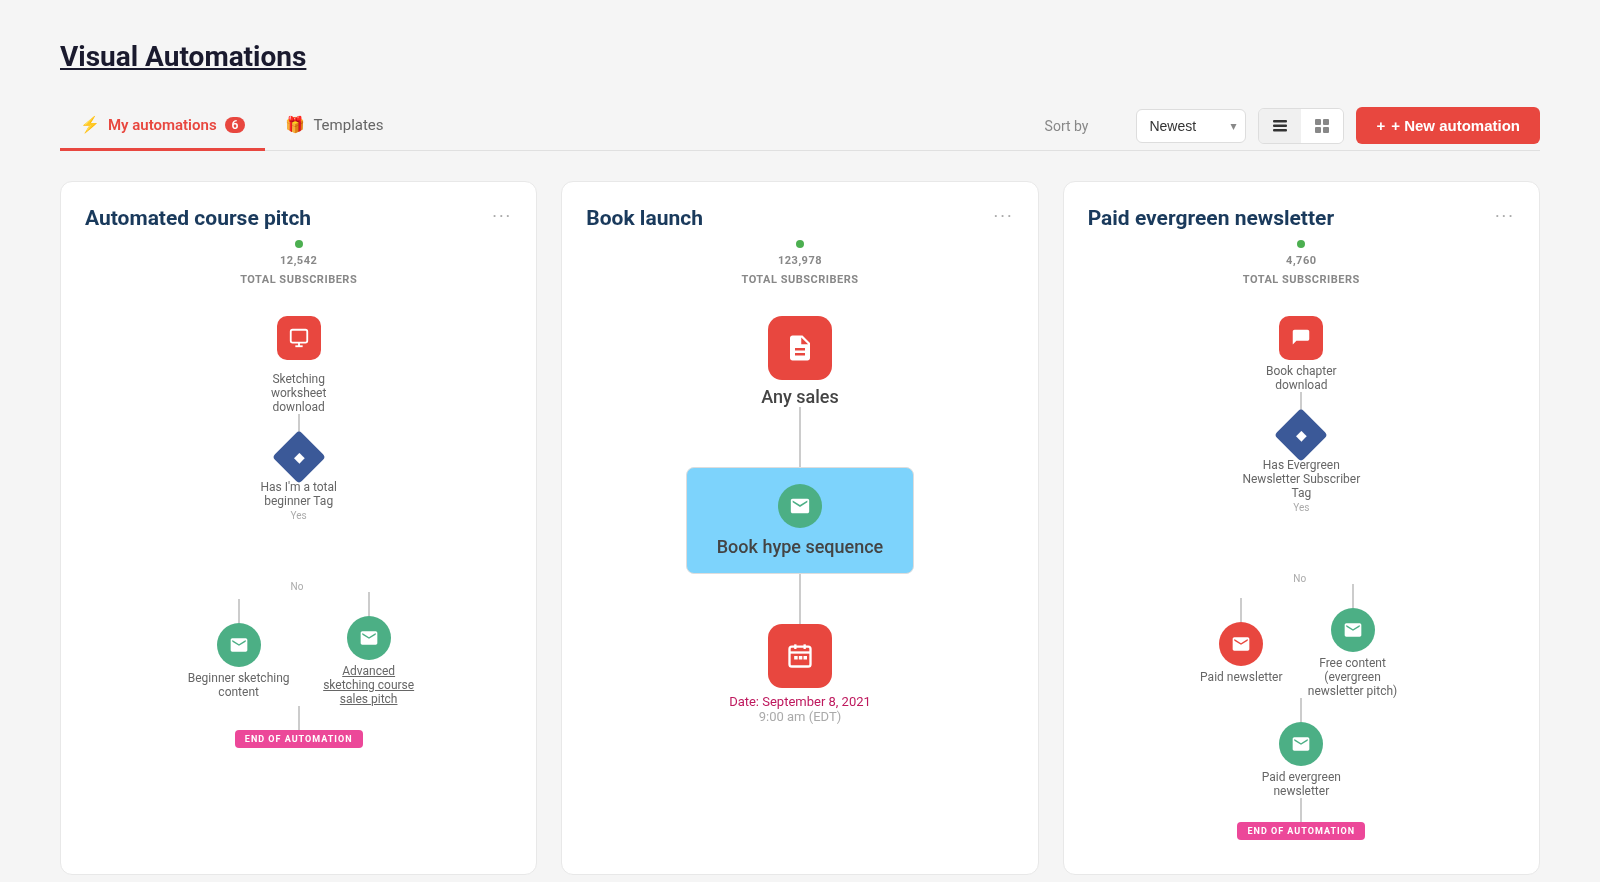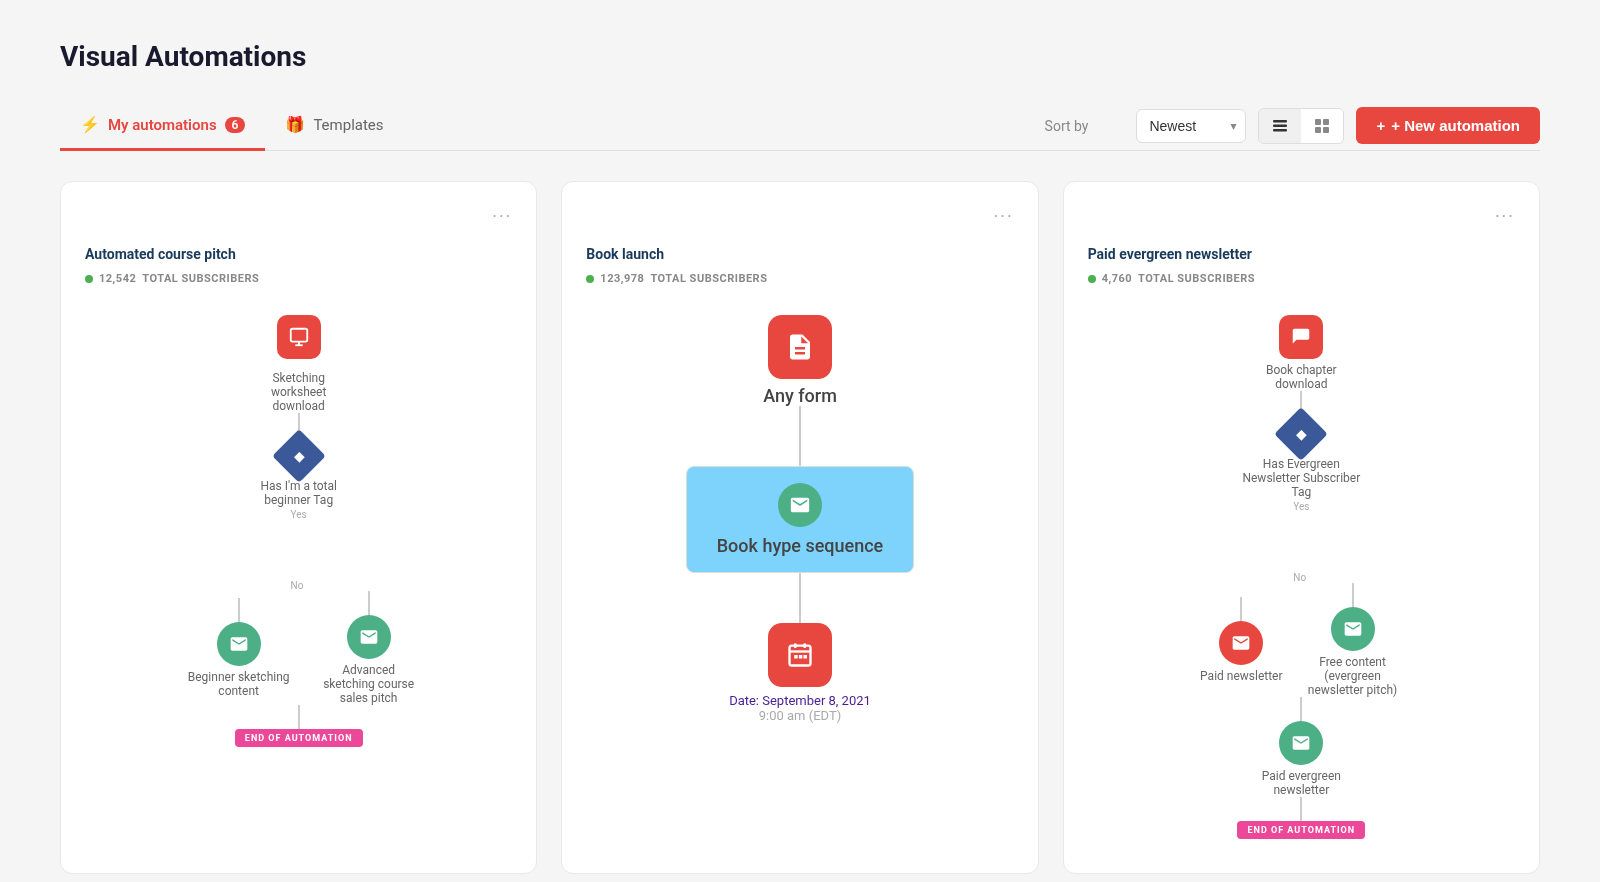--- a/index.html
+++ b/index.html
@@ -12,20 +12,21 @@
     .page {
       max-width: 1600px;
       margin: 0 auto;
       padding: 40px 60px;
     }
     .page-title {
       font-size: 28px;
       font-weight: 700;
       color: #1a1a2e;
       margin-bottom: 28px;
+      text-decoration: underline;
     }
     .header-bar {
       display: flex;
       align-items: center;
       justify-content: space-between;
       border-bottom: 1px solid #e0e0e0;
       padding-bottom: 0;
       margin-bottom: 30px;
     }
     .tabs {
@@ -140,41 +141,41 @@
       min-height: 580px;
       overflow: hidden;
     }
     .card-header {
       display: flex;
       align-items: flex-start;
       justify-content: space-between;
       margin-bottom: 10px;
     }
     .card-title {
-      font-size: 14px;
+      font-size: 21px;
       font-weight: 700;
       color: #1a3a5c;
-      margin-top: 40px;
     }
     .card-menu {
       color: #aaa;
       cursor: pointer;
       font-size: 18px;
       letter-spacing: 2px;
     }
     .card-meta {
       display: flex;
       align-items: center;
       gap: 6px;
       font-size: 11px;
       font-weight: 700;
       color: #888;
       text-transform: uppercase;
       letter-spacing: 0.5px;
       margin-bottom: 20px;
+      flex-direction: column;
     }
     .dot {
       width: 8px;
       height: 8px;
       border-radius: 50%;
       background: #4caf50;
       display: inline-block;
     }
     .flow-area {
       display: flex;
@@ -380,21 +381,21 @@
             </div>
             <div class="node-label">Beginner sketching content</div>
           </div>
           <div class="branch-arm">
             <div class="flow-connector"></div>
             <div class="flow-node-circle" style="background:#4caf85;">
               <svg width="20" height="20" viewBox="0 0 24 24" fill="white">
                   <path d="M20 4H4c-1.1 0-2 .9-2 2v12c0 1.1.9 2 2 2h16c1.1 0 2-.9 2-2V6c0-1.1-.9-2-2-2zm0 4l-8 5-8-5V6l8 5 8-5v2z"></path>
                 </svg>
             </div>
-            <div class="node-label" style="max-width:100px;">Advanced sketching course sales pitch</div>
+            <div class="node-label" style="max-width:100px;text-decoration:underline;">Advanced sketching course sales pitch</div>
           </div>
         </div>
         <div class="flow-connector"></div>
         <div class="end-node">END OF AUTOMATION</div>
       </div>
     </div>
 
     <div class="card">
       <div class="card-header">
         <span class="card-title">Book launch</span>
@@ -406,21 +407,21 @@
         <span>TOTAL SUBSCRIBERS</span>
       </div>
 
       <div class="flow-area" style="margin-top: 20px;">
         <div class="node-wrap">
           <div class="flow-node-icon-red-lg">
             <svg width="30" height="30" viewBox="0 0 24 24" fill="white">
                 <path d="M14 2H6c-1.1 0-2 .9-2 2v16c0 1.1.9 2 2 2h12c1.1 0 2-.9 2-2V8l-6-6zm2 16H8v-2h8v2zm0-4H8v-2h8v2zm-3-5V3.5L18.5 9H13z"></path>
               </svg>
           </div>
-          <div style="font-size:18px; color:#444; font-weight:500; margin-top:6px;">Any form</div>
+          <div style="font-size:18px; color:#444; font-weight:500; margin-top:6px;">Any sales</div>
         </div>
         <div style="width:2px; height:60px; background:#ccc;"></div>
         <div style="border:1.5px solid #ddd; border-radius:8px; padding:16px 30px; text-align:right; background:#7dd3fc; min-width:200px;">
           <div class="flow-node-circle" style="background:#4caf85; margin: 0 auto 8px;">
             <svg width="22" height="22" viewBox="0 0 24 24" fill="white">
                 <path d="M20 4H4c-1.1 0-2 .9-2 2v12c0 1.1.9 2 2 2h16c1.1 0 2-.9 2-2V6c0-1.1-.9-2-2-2zm0 4l-8 5-8-5V6l8 5 8-5v2z"></path>
               </svg>
           </div>
           <div style="font-size:18px; color:#444; font-weight:500;">Book hype sequence</div>
         </div>
@@ -430,21 +431,21 @@
             <svg width="28" height="28" viewBox="0 0 24 24" fill="white">
                 <rect x="3" y="4" width="18" height="17" rx="2" stroke="white" stroke-width="2" fill="none"></rect>
                 <line x1="3" y1="9" x2="21" y2="9" stroke="white" stroke-width="2"></line>
                 <line x1="8" y1="2" x2="8" y2="6" stroke="white" stroke-width="2"></line>
                 <line x1="16" y1="2" x2="16" y2="6" stroke="white" stroke-width="2"></line>
                 <rect x="7" y="12" width="3" height="3" fill="white"></rect>
                 <rect x="11" y="12" width="3" height="3" fill="white"></rect>
                 <rect x="15" y="12" width="3" height="3" fill="white"></rect>
               </svg>
           </div>
-          <div style="font-size:13px; color:#4c1d95; text-align:center; margin-top:6px;">Date: September 8, 2021</div>
+          <div style="font-size:13px; color:#be185d; text-align:center; margin-top:6px;">Date: September 8, 2021</div>
           <div style="font-size:13px; color:#aaa; text-align:left;">9:00 am (EDT)</div>
         </div>
       </div>
     </div>
 
     <div class="card">
       <div class="card-header">
         <span class="card-title">Paid evergreen newsletter</span>
         <span class="card-menu">···</span>
       </div>

